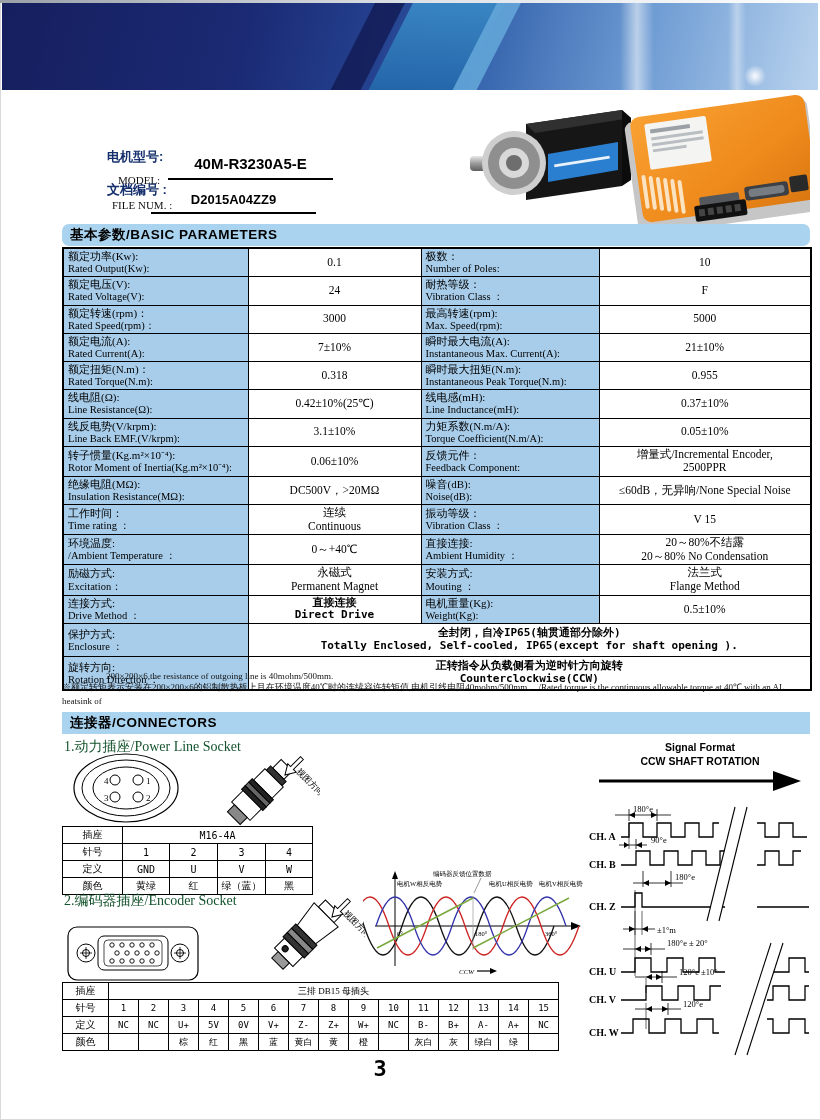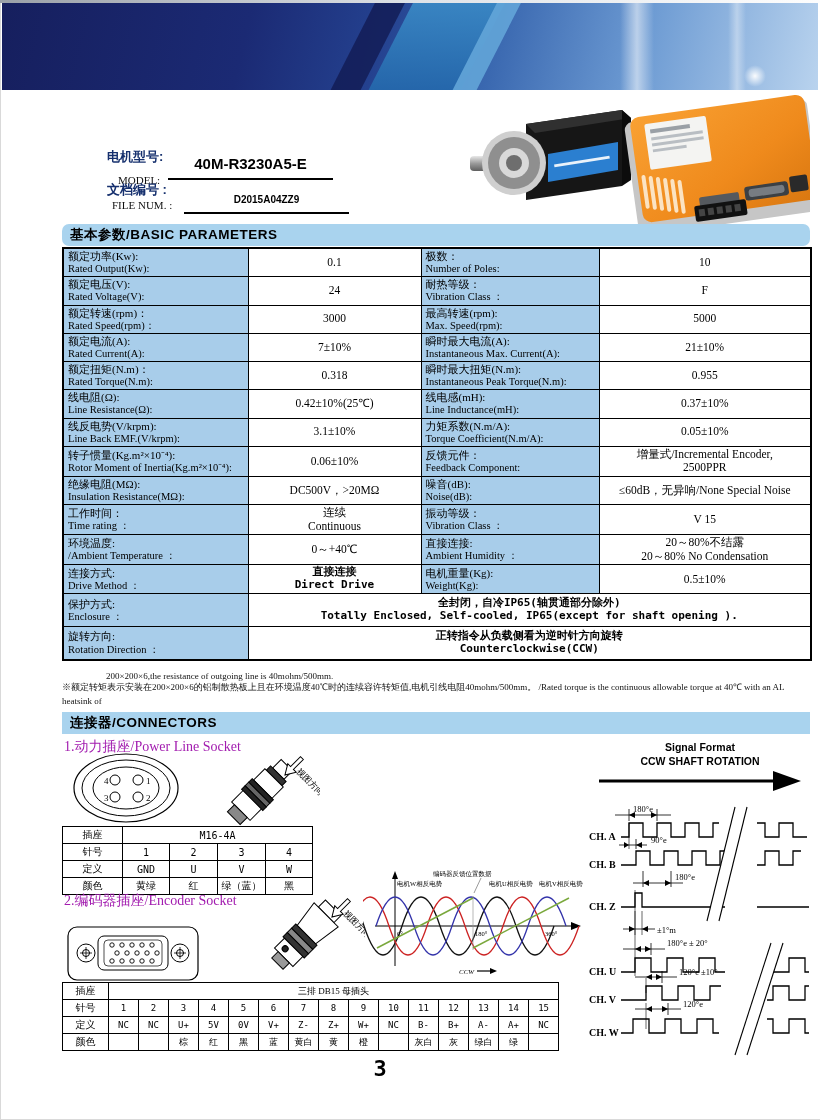--- a/index.html
+++ b/index.html
@@ -36,21 +36,21 @@
   .ptable tr{height:28px;}
   .ptable tr.wide{height:33px;}
   td.lbl{background:#a8cdea;}
   .zh{font-size:11px;line-height:1.2;}
   .en{font-size:10.5px;line-height:1.15;}
   td.val{text-align:center;padding:1px 2px;}
   td.val div{font-size:11.5px;line-height:1.18;}
   td.val.mono div{font-family:"DejaVu Sans Mono",monospace;font-weight:700;font-size:11px;}
   .note{position:absolute;left:62px;width:748px;font-size:9px;line-height:1.5;color:#111;}
   
-  .subhead{position:absolute;font-size:14px;color:#a21caf;}
+  .subhead{position:absolute;font-size:14px;color:#14532d;}
   .ctable{position:absolute;border-collapse:collapse;table-layout:fixed;background:#fff;}
   .ctable td{border:1px solid #000;text-align:center;padding:0 1px;overflow:hidden;}
   .ctable td.chead{font-size:10px;}
   .pwr td{height:16px;font-size:10px;}
   .enc td{height:16px;font-size:9px;}
   .mono-s{font-family:"DejaVu Sans Mono",monospace;}
   .draw{position:absolute;}
   .pageno{position:absolute;left:0;top:1056px;width:760px;text-align:center;
           font-family:"DejaVu Sans Mono",monospace;font-size:22px;font-weight:700;}
   svg text{font-family:"Liberation Serif",serif;}
@@ -127,21 +127,21 @@
         <rect x="92" y="100" width="6" height="7" fill="#444"></rect>
       </g>
     </g>
   </svg>
 
   <div class="mh-zh" style="left:107px;top:148px;">电机型号:</div>
   <div class="mh-en" style="left:118px;top:174px;">MODEL:</div>
   <div class="mh-line" style="left:168px;top:152px;width:165px;height:26px;font-size:15px;line-height:24px;">40M-R3230A5-E</div>
   <div class="mh-zh" style="left:107px;top:181px;">文档编号 :</div>
   <div class="mh-en" style="left:112px;top:199px;">FILE NUM. :</div>
-  <div class="mh-line" style="left:184px;top:188px;width:165px;height:24px;font-size:10px;line-height:24px;">D2015A04ZZ9</div>
+  <div class="mh-line" style="left:151px;top:188px;width:165px;height:24px;font-size:13px;line-height:24px;">D2015A04ZZ9</div>
 
   <div class="secbar" style="top:224px;border-radius:7px;">基本参数/BASIC PARAMETERS</div>
 
   <table class="ptable">
     <colgroup>
         <col style="width:185px">
         <col style="width:173px">
         <col style="width:178px">
         <col style="width:212px">
       </colgroup>
@@ -316,20 +316,38 @@
         <td class="val">
             <div>0～+40℃</div>
           </td>
         <td class="lbl">
             <div class="zh">直接连接:</div>
             <div class="en">Ambient Humidity ：</div>
           </td>
         <td class="val">
             <div>20～80%不结露</div>
             <div>20～80% No Condensation</div>
+          </td>
+      </tr>
+      <tr>
+        <td class="lbl">
+            <div class="zh">励磁方式:</div>
+            <div class="en">Excitation：</div>
+          </td>
+        <td class="val">
+            <div>永磁式</div>
+            <div>Permanent Magnet</div>
+          </td>
+        <td class="lbl">
+            <div class="zh">安装方式:</div>
+            <div class="en">Mouting ：</div>
+          </td>
+        <td class="val">
+            <div>法兰式</div>
+            <div>Flange Method</div>
           </td>
       </tr>
       <tr>
         <td class="lbl">
             <div class="zh">连接方式:</div>
             <div class="en">Drive Method ：</div>
           </td>
         <td class="val mono">
             <div>直接连接</div>
             <div>Direct Drive</div>

